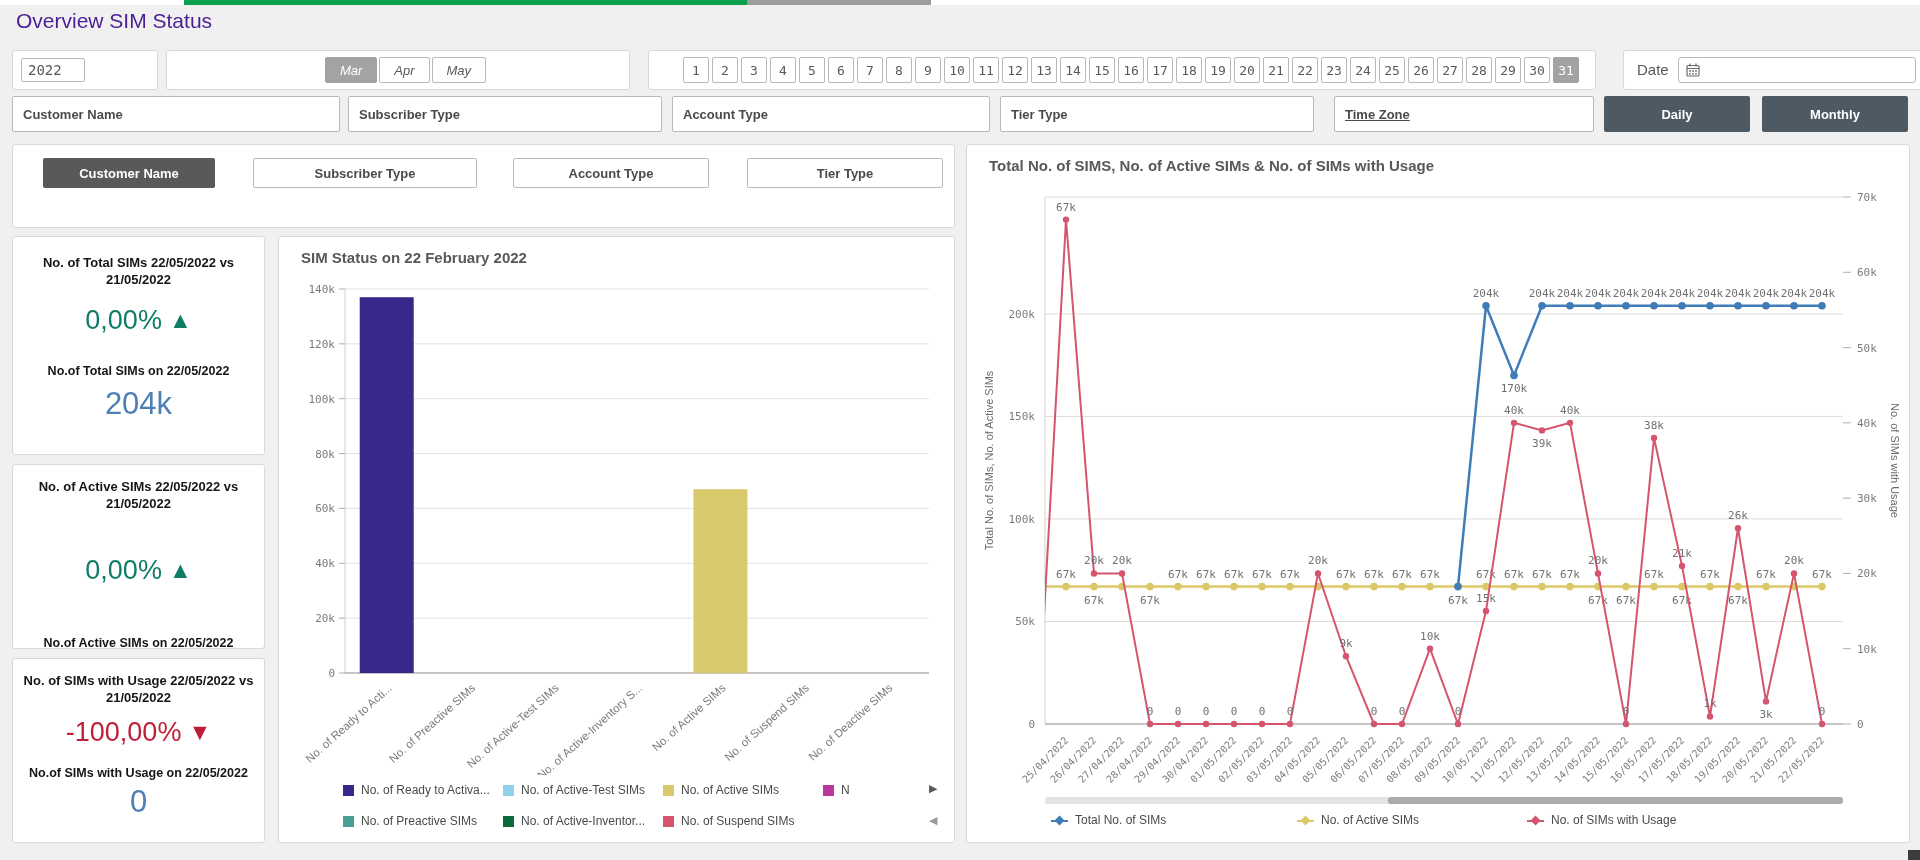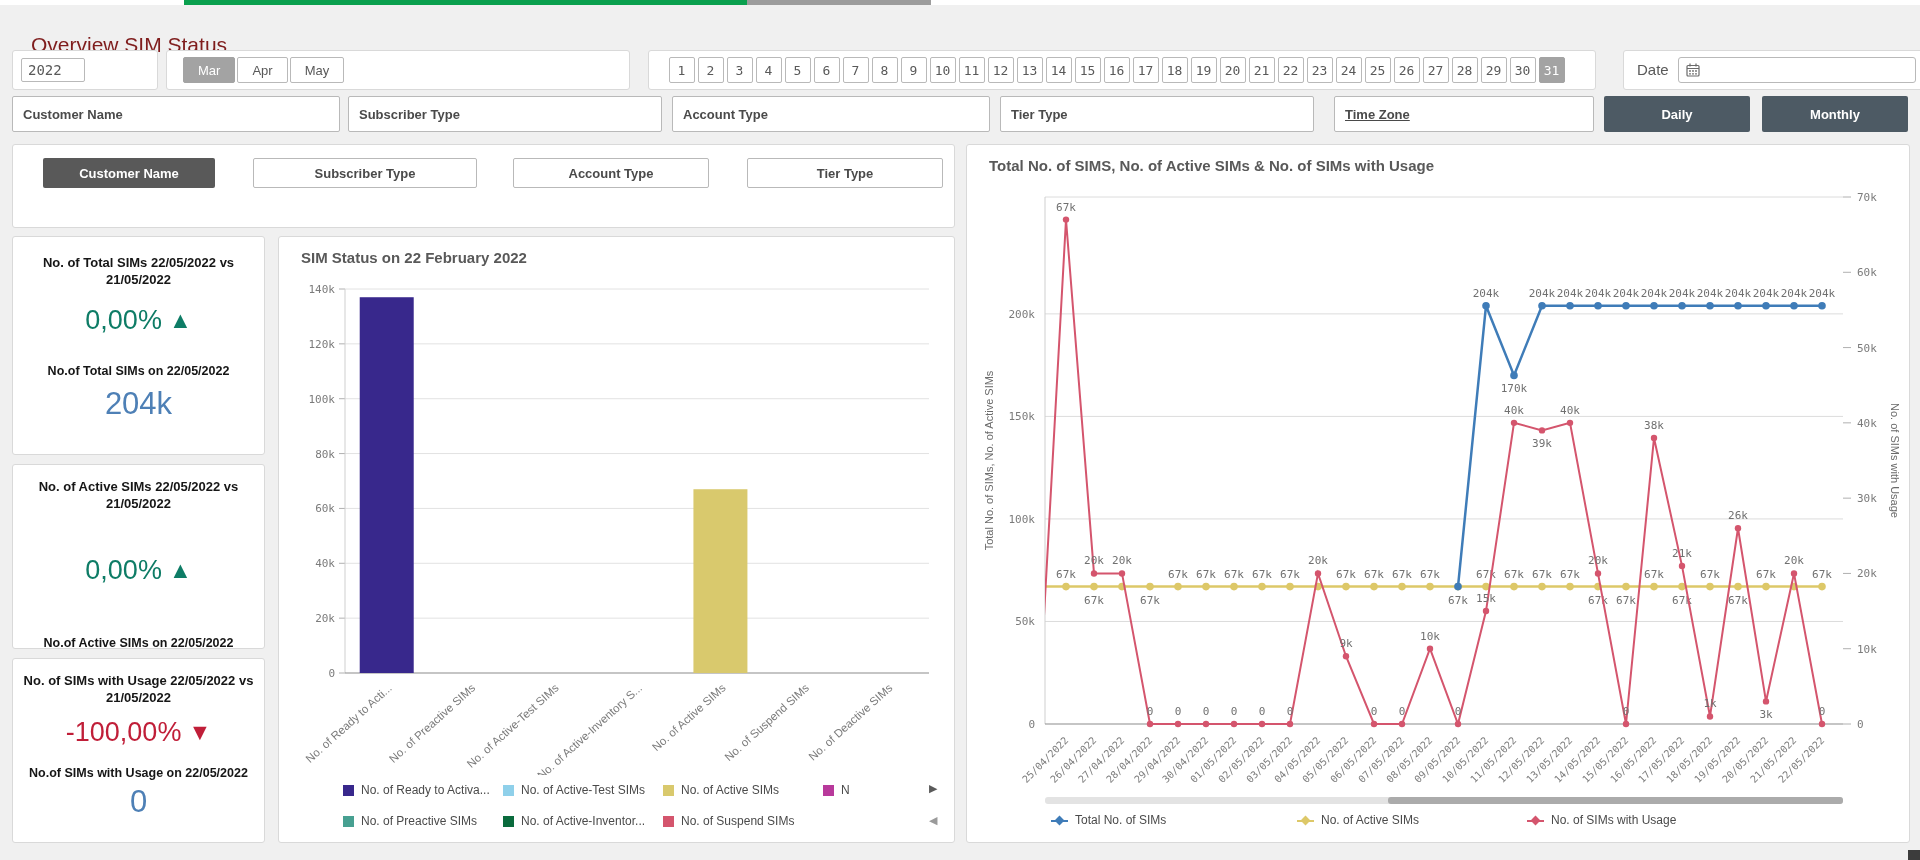--- a/index.html
+++ b/index.html
@@ -1,28 +1,28 @@
 <!DOCTYPE html>
 <html><head>
 <meta charset="utf-8">
 <style>
   html,body{margin:0;padding:0;}
   body{width:1920px;height:860px;background:#f0f0f0;font-family:"Liberation Sans",sans-serif;position:relative;overflow:hidden;}
   .mono{font-family:"DejaVu Sans Mono",monospace;}
   .top-strip{position:absolute;top:0;left:0;width:1920px;height:5px;background:#ffffff;}
   .top-strip .seg{position:absolute;top:0;height:5px;}
-  .page-title{position:absolute;top:9px;left:31px;font-size:21px;color:#7f1d1d;font-weight:400;margin-top:24px;}
+  .page-title{position:absolute;top:9px;left:16px;font-size:21px;color:#4c1d95;font-weight:400;}
   .panel{position:absolute;background:#fff;border:1px solid #d9d9d9;border-radius:3px;box-sizing:border-box;}
   
-  .frow1{top:50px;height:40px;}
+  .frow1{top:50px;height:40px;text-align:center;}
   .year-input{position:absolute;left:8px;top:7px;width:64px;height:24px;border:1px solid #b9b9b9;border-radius:2px;font-size:14px;color:#595959;display:flex;align-items:center;padding-left:6px;box-sizing:border-box;}
   .chip{position:relative;display:inline-flex;align-items:center;justify-content:center;border:1px solid #b9b9b9;background:#fff;color:#595959;border-radius:2px;cursor:pointer;box-sizing:border-box;}
   .chip.selected{background:#a3a3a3;border-color:#a3a3a3;color:#fff;}
   .month-chip{height:26px;margin:6px 1px 0 1px;padding:0 14px;font-size:13px;}
-  #months-panel{padding-left:15px;}
+  #months-panel{padding-left:15px;font-style:italic;}
   .day-chip{width:26px;height:26px;margin:6px 1.5px 0 1.5px;font-size:13px;font-family:"DejaVu Sans Mono",monospace;}
   #days-panel{padding-left:18px;}
   .date-label{position:absolute;left:13px;top:10px;font-size:15px;color:#595959;}
   .date-input{position:absolute;left:54px;top:6px;width:238px;height:26px;border:1px solid #b9b9b9;border-radius:3px;background:#fff;box-sizing:border-box;display:flex;align-items:center;padding-left:6px;}
   
   .field-box{position:absolute;top:96px;height:36px;background:#fff;border:1px solid #b9b9b9;border-radius:2px;display:flex;align-items:center;padding-left:10px;font-weight:bold;font-size:13px;color:#4a4a4a;box-sizing:border-box;}
   .dark-btn{position:absolute;top:96px;height:36px;color:#fff;font-weight:bold;font-size:13px;display:flex;align-items:center;justify-content:center;border-radius:2px;cursor:pointer;}
   
   .sel-tab{position:absolute;top:13px;height:30px;display:flex;align-items:center;justify-content:center;font-weight:bold;font-size:13px;border-radius:2px;box-sizing:border-box;cursor:pointer;}
   .sel-tab.selected{background:#595959;color:#fff;}

